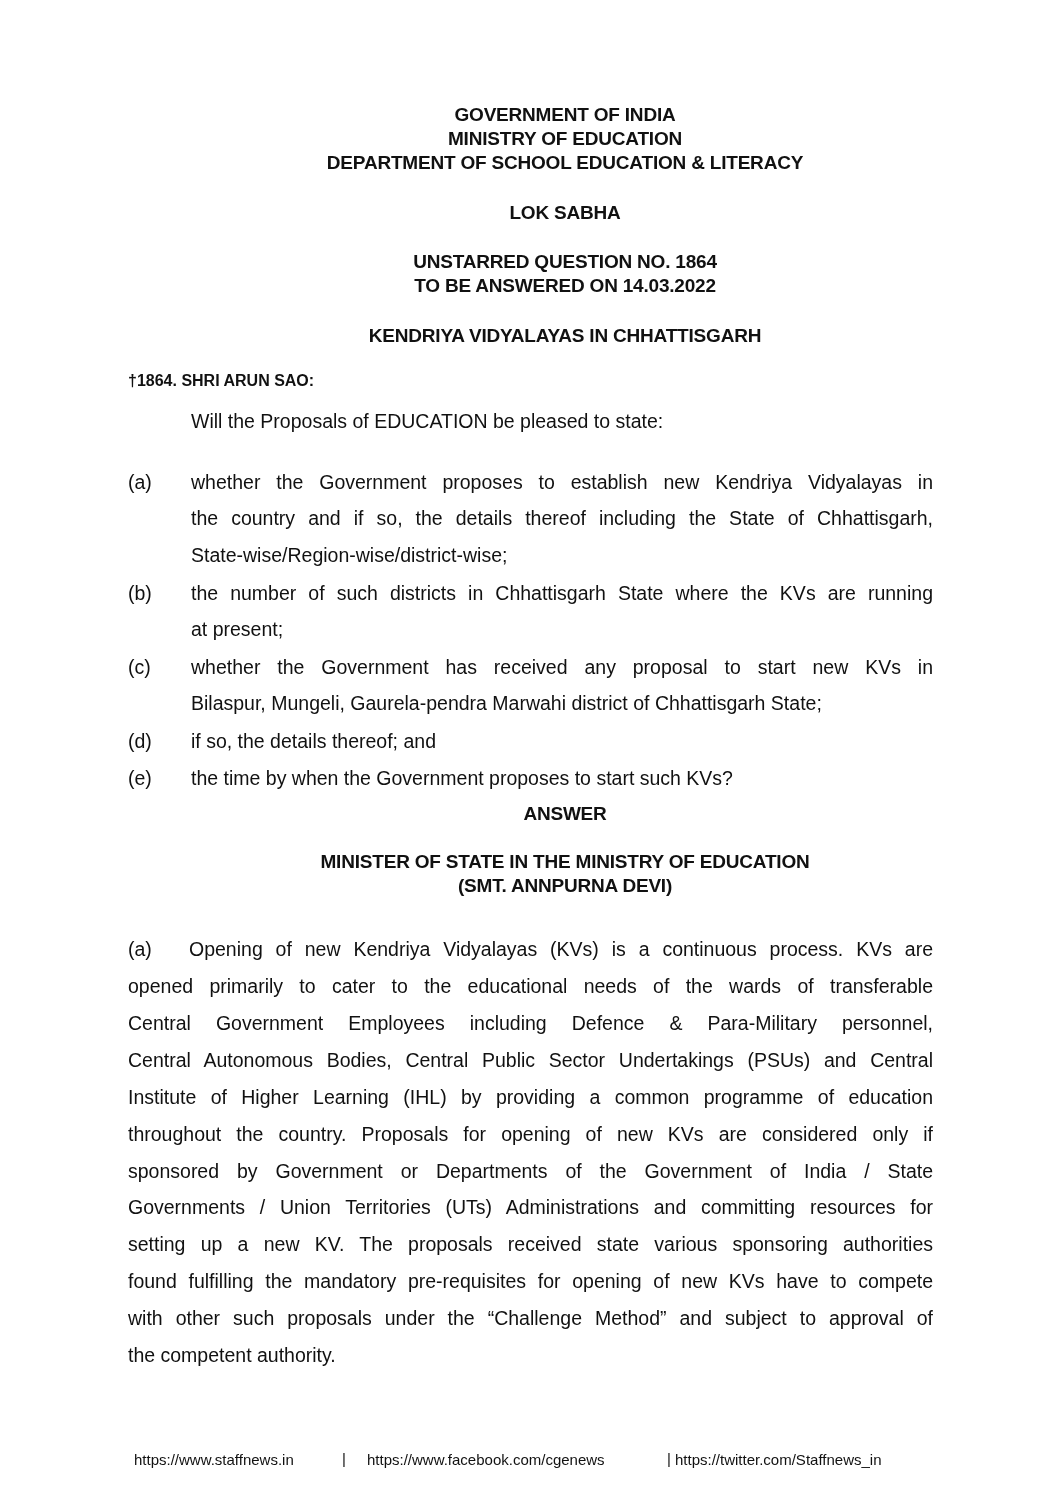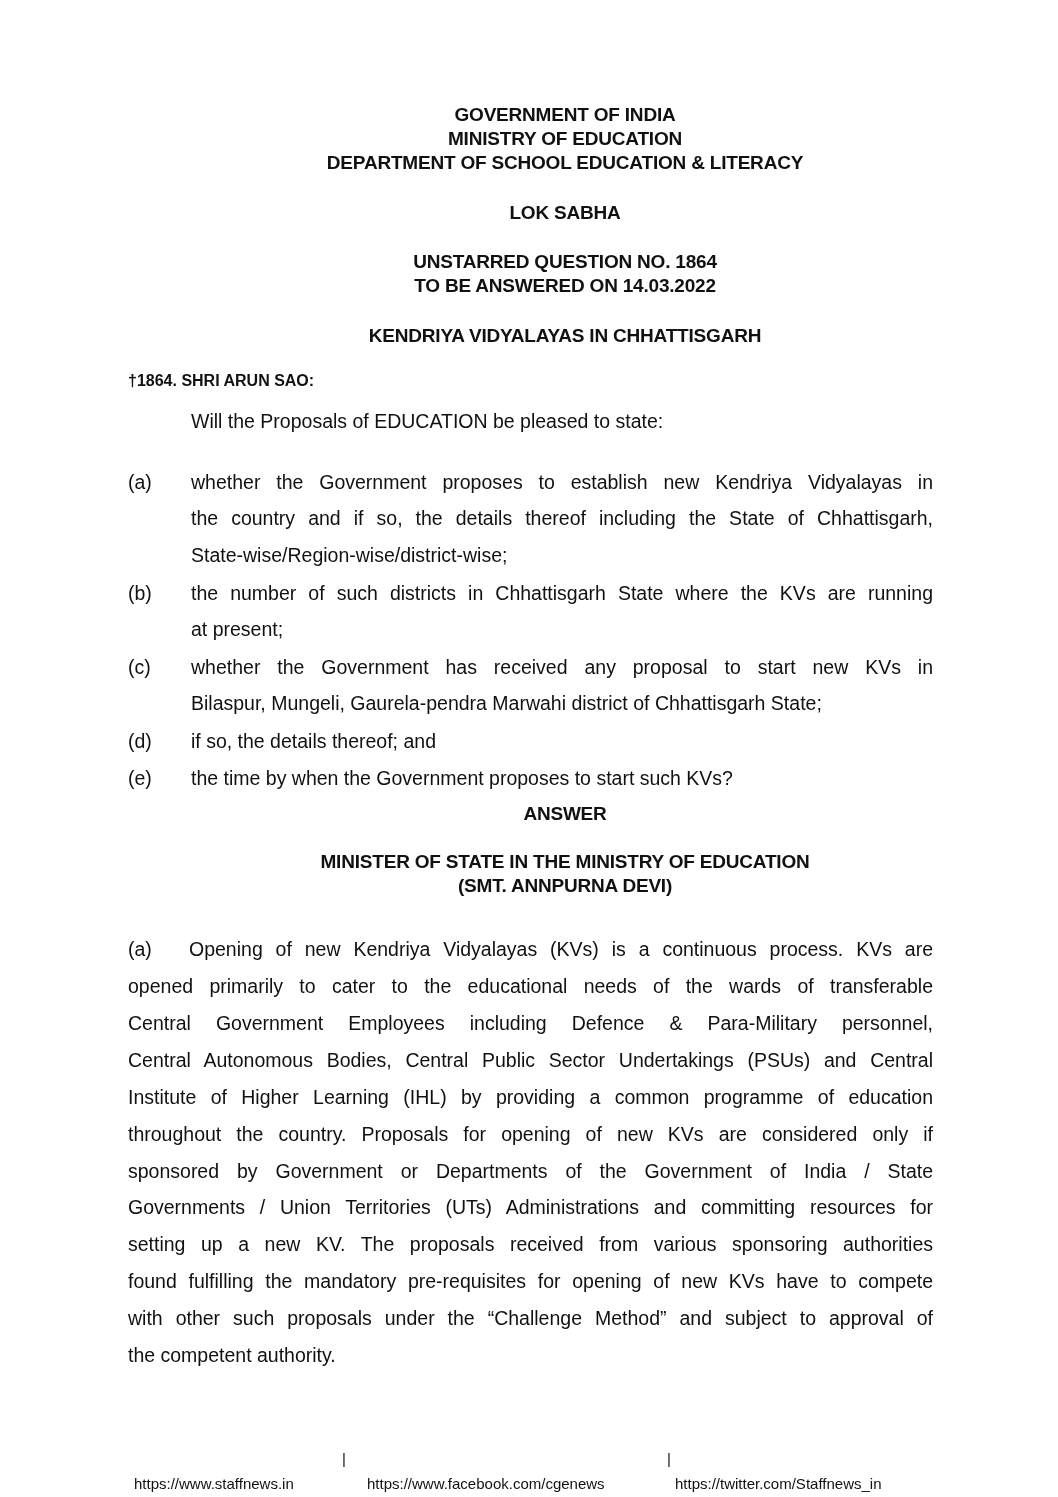--- a/index.html
+++ b/index.html
@@ -5,21 +5,21 @@
     html, body { margin: 0; padding: 0; background: #ffffff; }
     body { width: 1058px; height: 1497px; position: relative; overflow: hidden;
            font-family: "Liberation Sans", sans-serif; color: #111; }
     .page { position: absolute; left: 0; top: 0; width: 1058px; height: 1497px; }
     .hdr { position: absolute; left: 0; width: 1058px; text-align: center;
            font-weight: bold; font-size: 19px; letter-spacing: -0.2px; line-height: 24px; padding-left: 36px; }
     .bold-line { position: absolute; font-weight: bold; font-size: 16px; }
     .line { position: absolute; font-size: 19.5px; line-height: 24px; white-space: nowrap; }
     .justify { text-align: justify; text-align-last: justify; white-space: normal; }
     .label { position: absolute; left: 128px; font-size: 19.5px; line-height: 24px; }
-    .footer { position: absolute; top: 1450px; font-size: 15px; line-height: 20px; white-space: nowrap; margin-top: 24px; }
+    .footer { position: absolute; top: 1450px; font-size: 15px; line-height: 20px; white-space: nowrap; }
     .sep { position: absolute; top: 1450px; font-size: 15px; }
   </style>
 </head>
 <body>
 
 <div class="page">
 
   <div class="hdr" style="top:103px">GOVERNMENT OF INDIA</div>
   <div class="hdr" style="top:127px">MINISTRY OF EDUCATION</div>
   <div class="hdr" style="top:151px">DEPARTMENT OF SCHOOL EDUCATION &amp; LITERACY</div>
@@ -56,21 +56,21 @@
 
   <div class="label" style="top:937px">(a)</div>
   <div class="line justify" style="left:189px; width:744px; top:937px">Opening of new Kendriya Vidyalayas (KVs) is a continuous process. KVs are</div>
   <div class="line justify" style="left:128px; width:805px; top:974px">opened primarily to cater to the educational needs of the wards of transferable</div>
   <div class="line justify" style="left:128px; width:805px; top:1011px">Central Government Employees including Defence &amp; Para-Military personnel,</div>
   <div class="line justify" style="left:128px; width:805px; top:1048px">Central Autonomous Bodies, Central Public Sector Undertakings (PSUs) and Central</div>
   <div class="line justify" style="left:128px; width:805px; top:1085px">Institute of Higher Learning (IHL) by providing a common programme of education</div>
   <div class="line justify" style="left:128px; width:805px; top:1122px">throughout the country. Proposals for opening of new KVs are considered only if</div>
   <div class="line justify" style="left:128px; width:805px; top:1159px">sponsored by Government or Departments of the Government of India / State</div>
   <div class="line justify" style="left:128px; width:805px; top:1195px">Governments / Union Territories (UTs) Administrations and committing resources for</div>
-  <div class="line justify" style="left:128px; width:805px; top:1232px">setting up a new KV. The proposals received from various sponsoring authorities</div>
+  <div class="line justify" style="left:128px; width:805px; top:1232px">setting up a new KV. The proposals received state various sponsoring authorities</div>
   <div class="line justify" style="left:128px; width:805px; top:1269px">found fulfilling the mandatory pre-requisites for opening of new KVs have to compete</div>
   <div class="line justify" style="left:128px; width:805px; top:1306px">with other such proposals under the “Challenge Method” and subject to approval of</div>
   <div class="line" style="left:128px; top:1343px">the competent authority.</div>
 
   <div class="footer" style="left:134px">https://www.staffnews.in</div>
   <div class="sep" style="left:342px">|</div>
   <div class="footer" style="left:367px">https://www.facebook.com/cgenews</div>
   <div class="sep" style="left:667px">|</div>
   <div class="footer" style="left:675px">https://twitter.com/Staffnews_in</div>
 

